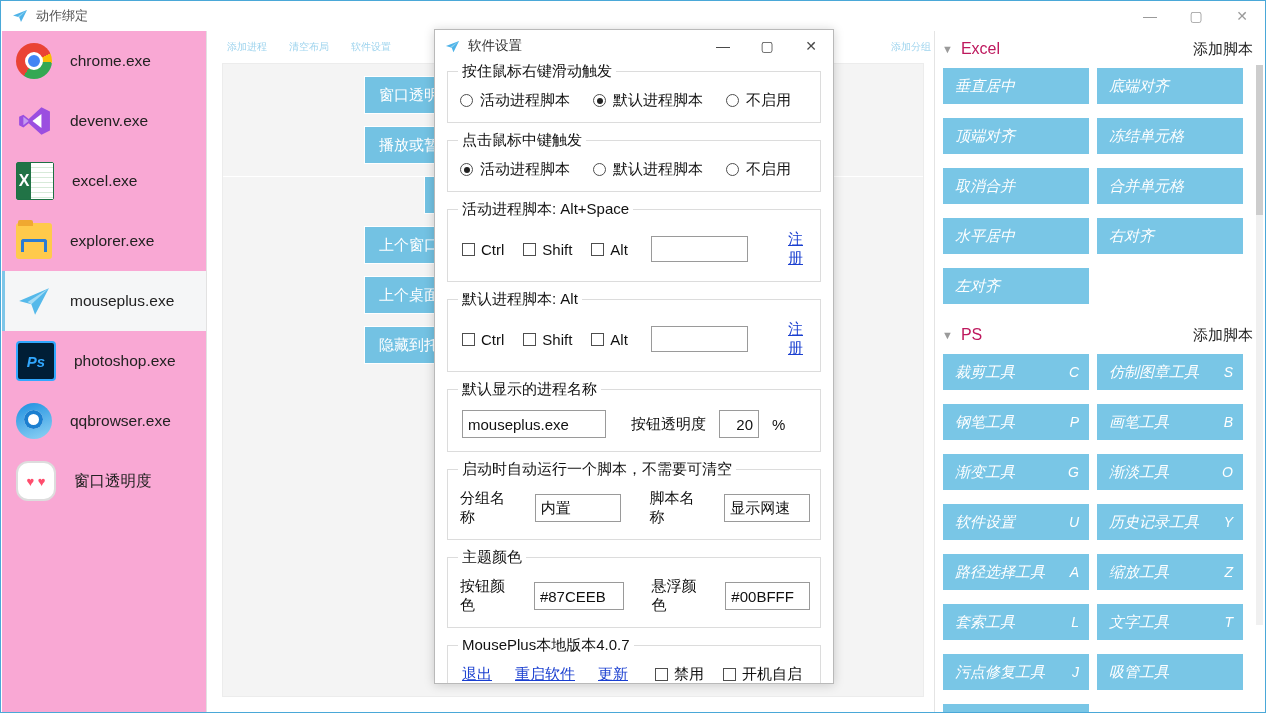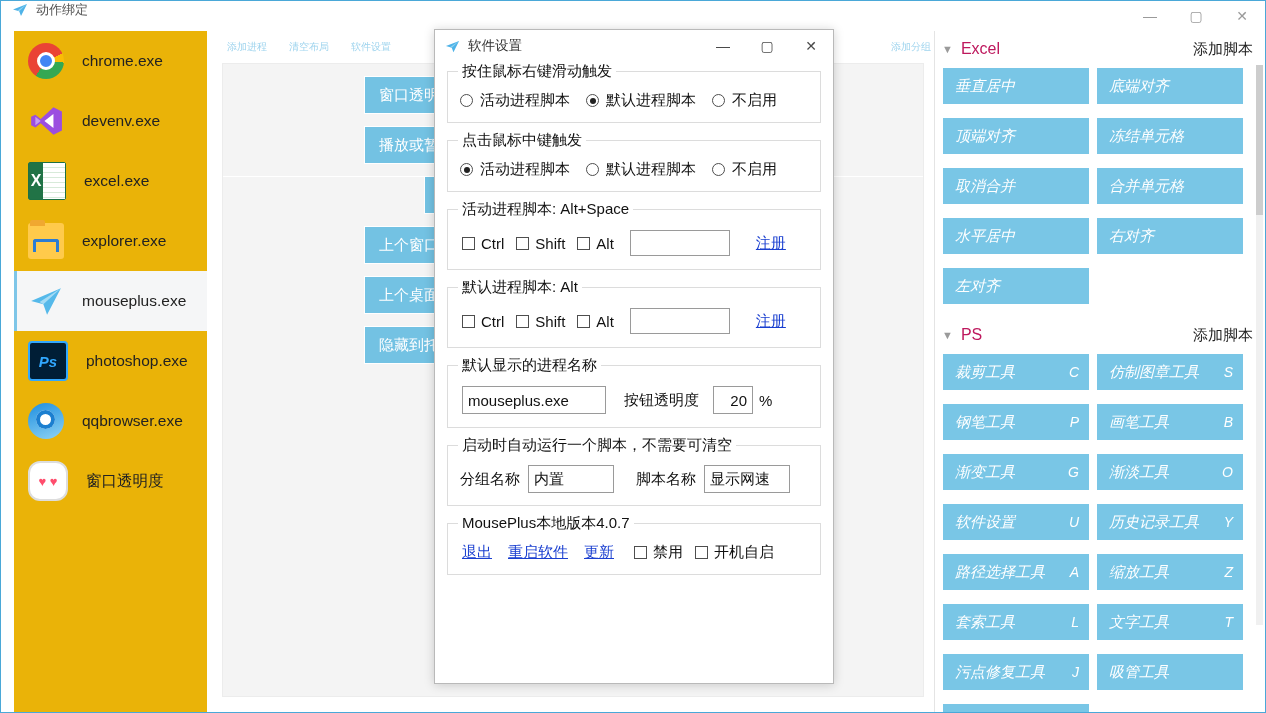--- a/index.html
+++ b/index.html
@@ -8,30 +8,30 @@
     background:#ffffff;
     font-family:"Liberation Sans","DejaVu Sans",sans-serif;
     font-size:15px;color:#222;
     -webkit-font-smoothing:antialiased;
   }
   .app{position:relative;width:1266px;height:713px;background:#fff;
        border:1px solid #4aa8d8;box-sizing:border-box;overflow:hidden;}
 
   
   .titlebar{position:absolute;left:0;top:0;width:1264px;height:30px;background:#fff;
-            display:flex;}
+            display:flex;align-items:center;}
   .tb-icon{margin-left:10px;width:18px;height:18px;display:flex;align-items:center;justify-content:center;}
   .tb-title{margin-left:7px;font-size:13px;color:#555;}
   .tb-controls{margin-left:auto;display:flex;height:30px;}
   .tb-btn{width:46px;height:30px;display:flex;align-items:center;justify-content:center;
           color:#9a9a9a;font-size:14px;}
 
   
-  .sidebar{position:absolute;left:13px;top:30px;width:204px;height:682px;
-           background:#eab308;border-right:1px solid #e2e2e2;overflow:hidden;}
+  .sidebar{position:absolute;left:1px;top:30px;width:204px;height:682px;
+           background:#f9a8d4;border-right:1px solid #e2e2e2;overflow:hidden;}
   .side-item{display:flex;align-items:center;height:60px;padding-left:14px;box-sizing:border-box;
              position:relative;}
   .side-item.active{background:#f5f6f7;}
   .side-item.active:before{content:"";position:absolute;left:0;top:0;width:3px;height:60px;background:#7ec6e8;}
   .side-ico{width:36px;height:36px;flex:0 0 36px;position:relative;}
   .side-label{margin-left:18px;font-size:15.5px;color:#222;}
 
   
   .ic-chrome{border-radius:50%;background:
       conic-gradient(from -35deg,#ea4335 0deg 100deg,#fbbc05 100deg 130deg,#34a853 130deg 250deg,#ea4335 250deg 360deg);
@@ -90,21 +90,21 @@
        border:1px solid #b9b9b9;box-sizing:border-box;box-shadow:0 1px 10px rgba(0,0,0,.18);
        overflow:hidden;}
   .dlg-tb{height:32px;display:flex;align-items:center;}
   .dlg-tb .ic{margin-left:9px;width:16px;height:16px;display:flex;align-items:center;justify-content:center;}
   .dlg-tb .t{margin-left:8px;font-size:13.5px;color:#333;}
   .dlg-tb .ctrls{margin-left:auto;display:flex;}
   .dlg-tb .c{width:44px;height:32px;display:flex;align-items:center;justify-content:center;color:#4a4a4a;font-size:14px;}
 
   fieldset.grp{margin:0 12px 8px 12px;border:1px solid #dcdcdc;padding:4px 10px 8px 10px;}
   fieldset.grp legend{font-size:15px;color:#111;padding:0 4px;}
-  .row{display:flex;align-items:center;gap:0;}
+  .row{display:flex;align-items:center;gap:7px;}
 
   .radio{display:flex;align-items:center;margin-right:16px;font-size:15px;color:#111;}
   .radio .dot{width:13px;height:13px;border:1px solid #4e4e4e;border-radius:50%;
               margin-right:7px;box-sizing:border-box;position:relative;background:#fff;flex:0 0 13px;}
   .radio.sel .dot:after{content:"";position:absolute;left:2.5px;top:2.5px;width:6px;height:6px;
               border-radius:50%;background:#222;}
   .chk{display:flex;align-items:center;margin-right:12px;font-size:15px;color:#111;}
   .chk .box{width:13px;height:13px;border:1px solid #4e4e4e;margin-right:6px;background:#fff;flex:0 0 13px;box-sizing:border-box;}
   .inp{border:1px solid #9a9a9a;background:#fff;height:26px;box-sizing:border-box;
        font-size:15px;color:#111;padding:0 5px;font-family:inherit;display:flex;align-items:center;}
@@ -416,35 +416,44 @@
         <span class="inp" style="width:100px;margin-left:4px"></span>
         <span class="link" style="margin-left:26px">注册</span>
       </div>
     </fieldset>
 
     <fieldset class="grp">
       <legend>默认显示的进程名称</legend>
       <div class="row" style="padding:7px 0 5px 4px">
         <span class="inp" style="width:144px;height:28px">mouseplus.exe</span>
         <span class="lbl" style="margin-left:18px">按钮透明度</span>
-        <span class="inp" style="width:40px;height:28px;justify-content:flex-end;margin-left:14px">20</span>
+        <span class="inp" style="width:40px;height:28px;justify-content:flex-end;margin-left:6px">20</span>
         <span class="lbl" style="margin-left:6px">%</span>
       </div>
     </fieldset>
 
     <fieldset class="grp">
       <legend>启动时自动运行一个脚本，不需要可清空</legend>
       <div class="row" style="padding:6px 0 4px 2px">
         <span class="lbl">分组名称</span>
         <span class="inp" style="width:86px;height:28px;margin-left:8px">内置</span>
         <span class="lbl" style="margin-left:22px">脚本名称</span>
         <span class="inp" style="width:86px;height:28px;margin-left:8px">显示网速</span>
       </div>
     </fieldset>
 
+    <fieldset class="grp">
+      <legend>主题颜色</legend>
+      <div class="row" style="padding:6px 0 4px 2px">
+        <span class="lbl">按钮颜色</span>
+        <span class="inp" style="width:92px;height:28px;margin-left:8px">#87CEEB</span>
+        <span class="lbl" style="margin-left:20px">悬浮颜色</span>
+        <span class="inp" style="width:86px;height:28px;margin-left:8px">#00BFFF</span>
+      </div>
+    </fieldset>
 
     <fieldset class="grp">
       <legend>MousePlus本地版本4.0.7</legend>
       <div class="row" style="padding:6px 0 4px 4px">
         <span class="link">退出</span>
         <span class="link" style="margin-left:16px">重启软件</span>
         <span class="link" style="margin-left:16px">更新</span>
         <label class="chk" style="margin-left:20px">
           <span class="box"></span>
           <span>禁用</span>

